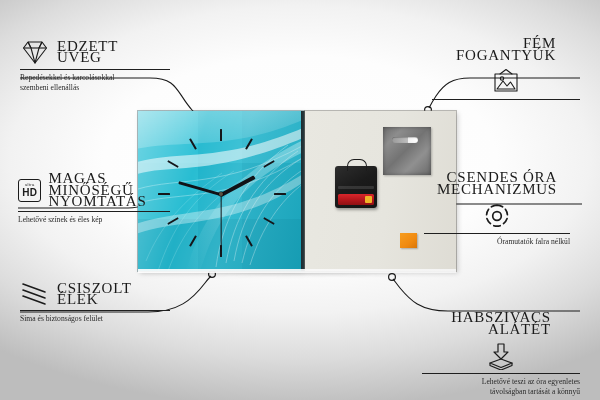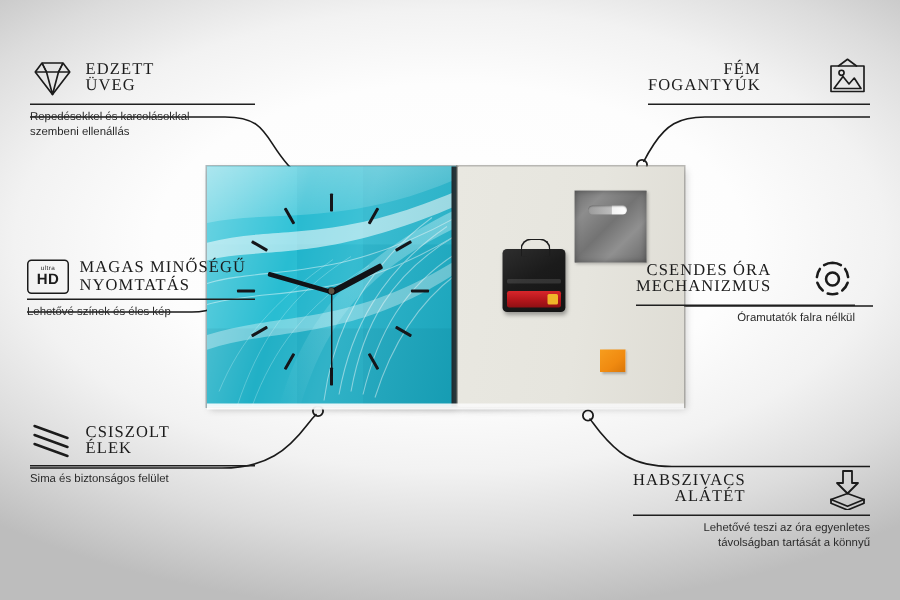--- a/index.html
+++ b/index.html
@@ -13,32 +13,32 @@
     background:
       radial-gradient(ellipse 78% 62% at 50% 40%, #ffffff 0%, #fdfdfd 42%, #f2f2f2 62%, #dcdcdc 80%, #bdbdbd 100%);
   }
 
   
   #connectors{position:absolute;inset:0;width:600px;height:400px;pointer-events:none;}
 
   
   .feature{position:absolute;}
   .feat-head{display:flex;align-items:center;gap:7px;}
-  .feat-head.right{flex-direction:row;justify-content:space-between;}
+  .feat-head.right{flex-direction:column;justify-content:flex-end;}
   .feat-title{
     font-family:"Liberation Serif", serif;
-    font-size:11px;letter-spacing:.75px;line-height:11.5px;
+    font-size:15px;letter-spacing:.75px;line-height:11.5px;
     color:#1b1b1b;text-transform:uppercase;font-weight:400;
     white-space:pre-line;
   }
   .feature.left .feat-title{text-align:left;}
   .feature.right .feat-title{text-align:right;}
   .rule{height:1px;background:#1f1f1f;margin:3px 0 3px;}
   .feat-sub{
-    font-family:Liberation Sans, sans-serif;
+    font-family:Liberation Serif, serif;
     font-size:7.6px;line-height:9.5px;color:#2a2a2a;
     white-space:pre-line;
   }
   .feature.right .feat-sub{text-align:right;}
   .icon{flex:0 0 auto;display:block;}
 
   
   .hd-badge{
     width:26px;height:21px;border:1.2px solid #1b1b1b;border-radius:3px;
     display:flex;flex-direction:column;align-items:center;justify-content:center;

